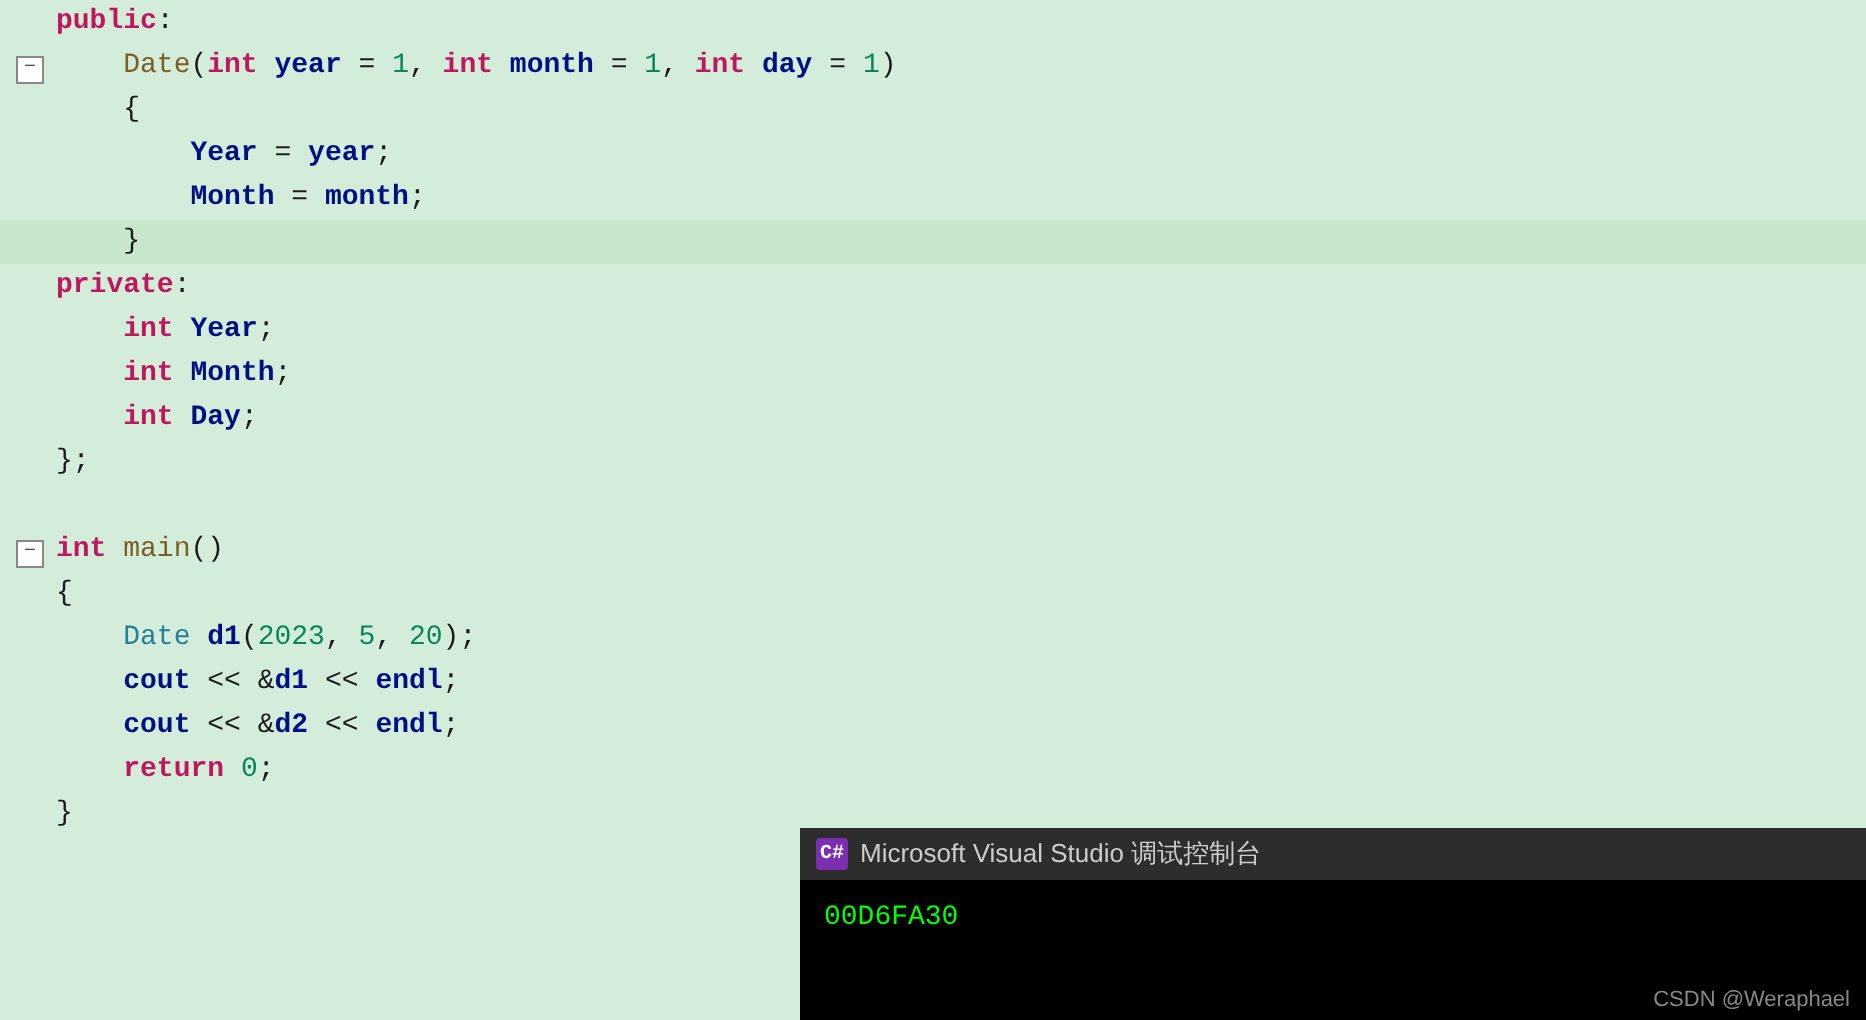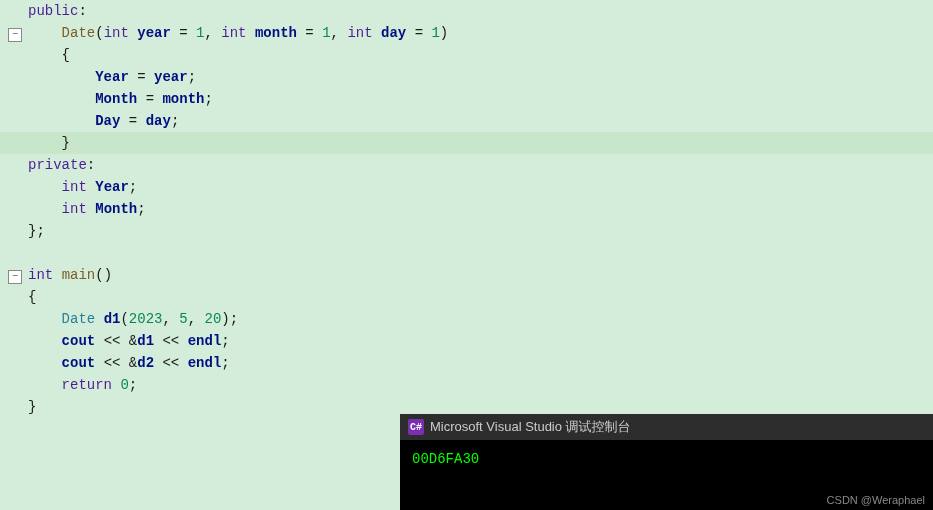--- a/index.html
+++ b/index.html
@@ -78,21 +78,21 @@
     }
 
     .code-text {
       color: #1a1a1a;
       white-space: pre;
       font-family: 'Consolas', 'Courier New', monospace;
       font-size: 14px;
     }
 
     
-    .kw { color: #4c1d95; font-weight: normal; } 
+    .kw { color: #be185d; font-weight: bold; } 
     .type { color: #267f99; } 
     .fn { color: #795e26; } 
     .var { color: #001080; font-weight: bold; } 
     .num { color: #098658; } 
     .op { color: #1a1a1a; } 
     .punct { color: #1a1a1a; }
 
     .left-bar {
       position: absolute;
       left: 0;
@@ -196,26 +196,20 @@
       <span class="code-text">        <span class="var">Year</span> <span class="op">=</span> <span class="var">year</span><span class="punct">;</span></span>
     </div>
 
     <div class="line plain">
       <div class="gutter">
         <div class="fold-placeholder"></div>
       </div>
       <span class="code-text">        <span class="var">Month</span> <span class="op">=</span> <span class="var">month</span><span class="punct">;</span></span>
     </div>
 
-    <div class="line plain">
-      <div class="gutter">
-        <div class="fold-placeholder"></div>
-      </div>
-      <span class="code-text">        <span class="var">Day</span> <span class="op">=</span> <span class="var">day</span><span class="punct">;</span></span>
-    </div>
 
     <div class="line highlighted">
       <div class="gutter">
         <div class="fold-placeholder"></div>
       </div>
       <span class="code-text">    <span class="punct">}</span></span>
     </div>
 
     <div class="line plain">
       <div class="gutter">
@@ -231,20 +225,26 @@
       <span class="code-text">    <span class="kw">int</span> <span class="var">Year</span><span class="punct">;</span></span>
     </div>
 
     <div class="line plain">
       <div class="gutter">
         <div class="fold-placeholder"></div>
       </div>
       <span class="code-text">    <span class="kw">int</span> <span class="var">Month</span><span class="punct">;</span></span>
     </div>
 
+    <div class="line plain">
+      <div class="gutter">
+        <div class="fold-placeholder"></div>
+      </div>
+      <span class="code-text">    <span class="kw">int</span> <span class="var">Day</span><span class="punct">;</span></span>
+    </div>
 
     <div class="line plain">
       <div class="gutter">
         <div class="fold-placeholder"></div>
       </div>
       <span class="code-text"><span class="punct">};</span></span>
     </div>
 
     <div class="line plain">
       <div class="gutter">

